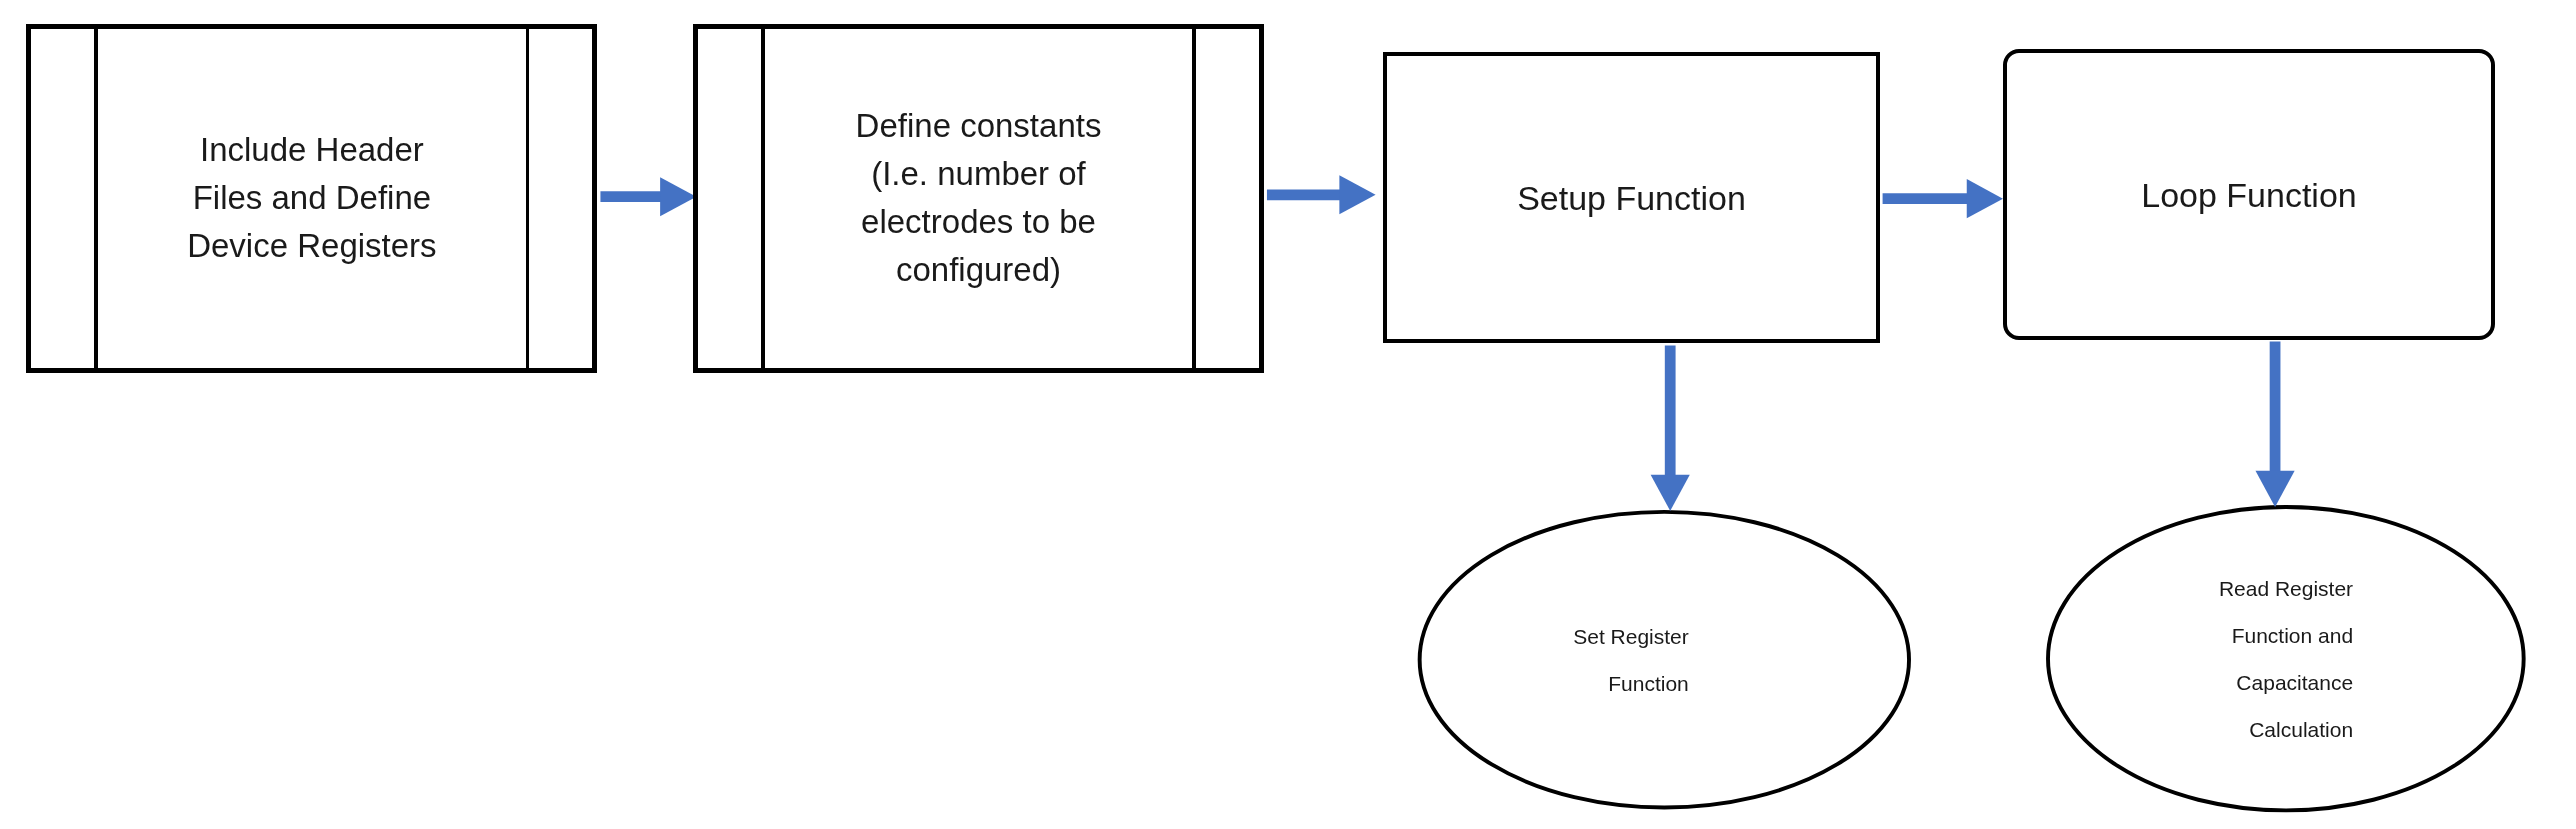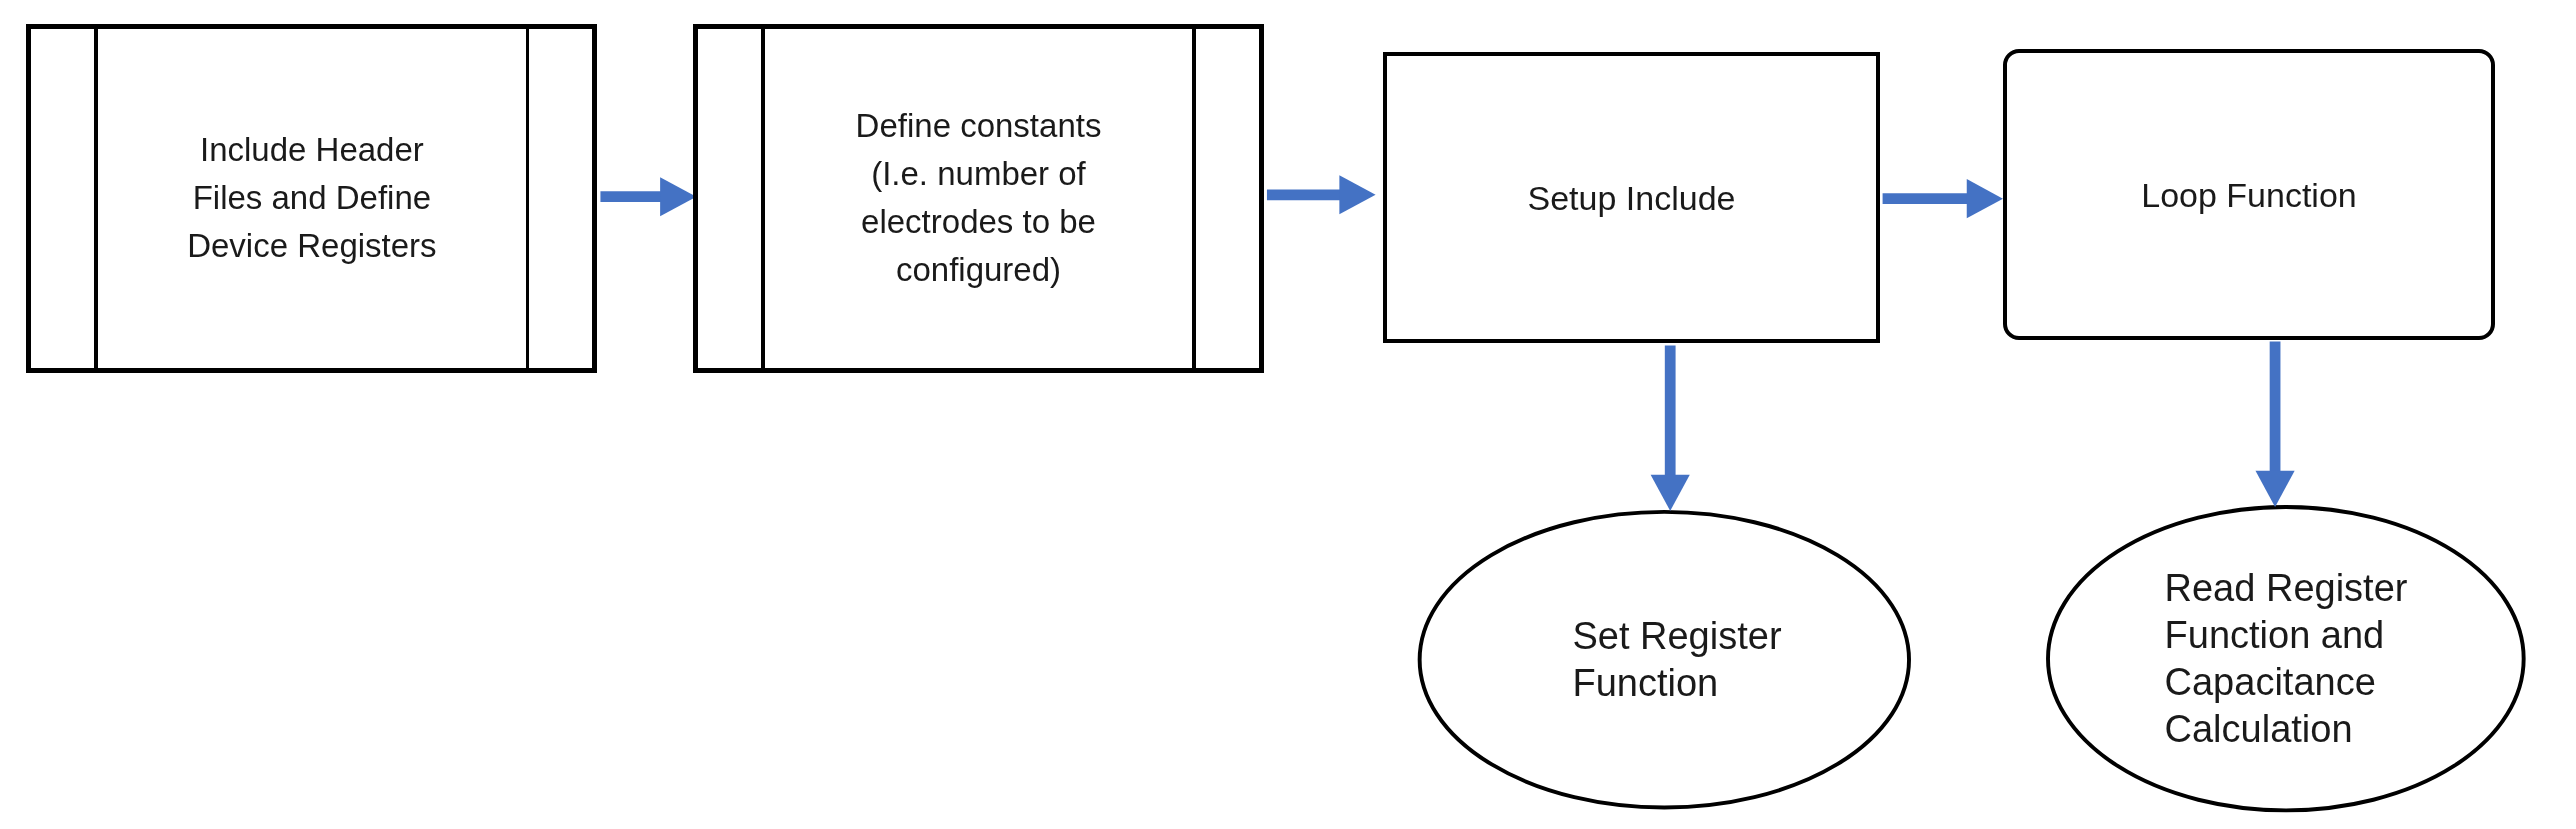--- a/index.html
+++ b/index.html
@@ -54,27 +54,27 @@
     font-size: 33px;
     line-height: 48px;
   }
   .pp-node .node-label { left: 69px; right: 69px; }
   .rect-node .node-label { font-size: 34px; }
   .ellipse-label {
     position: absolute;
     display: flex;
     align-items: center;
     justify-content: center;
-    text-align: left;
+    text-align: right;
     white-space: pre-line;
-    font-size: 38px;
+    font-size: 21px;
     line-height: 47px;
   }
   #ellipse-label-set-register {
-    left: 1432px; top: 512px; width: 490px; height: 296px;
+    left: 1386px; top: 512px; width: 490px; height: 296px;
   }
   #ellipse-label-read-register {
     left: 2048px; top: 507px; width: 476px; height: 304px;
   }
 </style>
 </head>
 <body>
 
 <div class="canvas">
 
@@ -120,21 +120,21 @@
   <div class="node pp-node" style="left:693px; top:23.5px; width:571px; height:349px;">
     <span class="pp-bar left"></span>
     <span class="pp-bar right"></span>
     <div class="node-label">Define constants
 (I.e. number of
 electrodes to be
 configured)</div>
   </div>
 
   <div class="node rect-node" style="left:1383px; top:52px; width:497px; height:291px;">
-    <div class="node-label">Setup Include</div>
+    <div class="node-label">Setup Function</div>
   </div>
 
   <div class="node rect-node" style="left:2003px; top:49px; width:492px; height:291px;border-radius:16px;">
     <div class="node-label">Loop Function</div>
   </div>
 
   <div class="ellipse-label" id="ellipse-label-set-register">Set Register
 Function</div>
 
   <div class="ellipse-label" id="ellipse-label-read-register">Read Register

